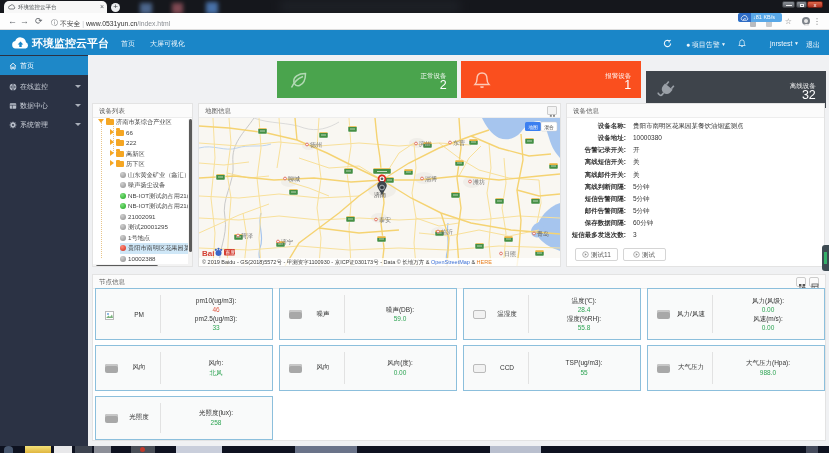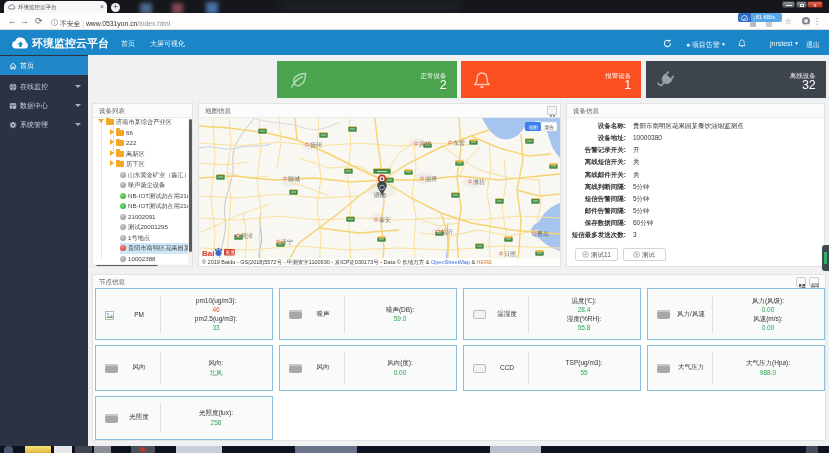--- a/index.html
+++ b/index.html
@@ -189,21 +189,21 @@
         <div class="num">2</div>
     </div>
     <div class="scard" style="left:373.2px; background:#fa4f1e;">
       <svg class="abs" style="left:12px; top:10px;" width="18" height="19" viewBox="0 0 18 19">
         <path d="M9 2 C5.5 2 4 4.5 4 8 C4 11 3 12.5 2 13.5 H16 C15 12.5 14 11 14 8 C14 4.5 12.5 2 9 2 Z" fill="none" stroke="#fdc9b6" stroke-width="1.4"></path>
         <path d="M7.5 15.5 A1.8 1.8 0 0 0 10.5 15.5" fill="none" stroke="#fdc9b6" stroke-width="1.4"></path>
       </svg>
       <div class="lbl">报警设备</div>
         <div class="num">1</div>
     </div>
-    <div class="scard" style="left:557.8px; background:#3e444b;">
+    <div class="scard" style="left:557.8px; background:#3e444b;margin-top:10px;">
       <svg class="abs" style="left:9px; top:9px;" width="22" height="20" viewBox="0 0 20 18">
         <g transform="rotate(40 10 9)" fill="none" stroke="#9aa0a7" stroke-width="1.5">
           <path d="M7 5 V1.5 M13 5 V1.5"></path>
           <path d="M5.5 5 H14.5 V8 A4.5 4.5 0 0 1 5.5 8 Z" fill="#9aa0a7" stroke="none"></path>
           <path d="M10 12.5 V14.5 C10 16.5 7 16.5 6 15.5"></path>
         </g>
       </svg>
       <div class="lbl">离线设备</div>
         <div class="num">32</div>
     </div>

